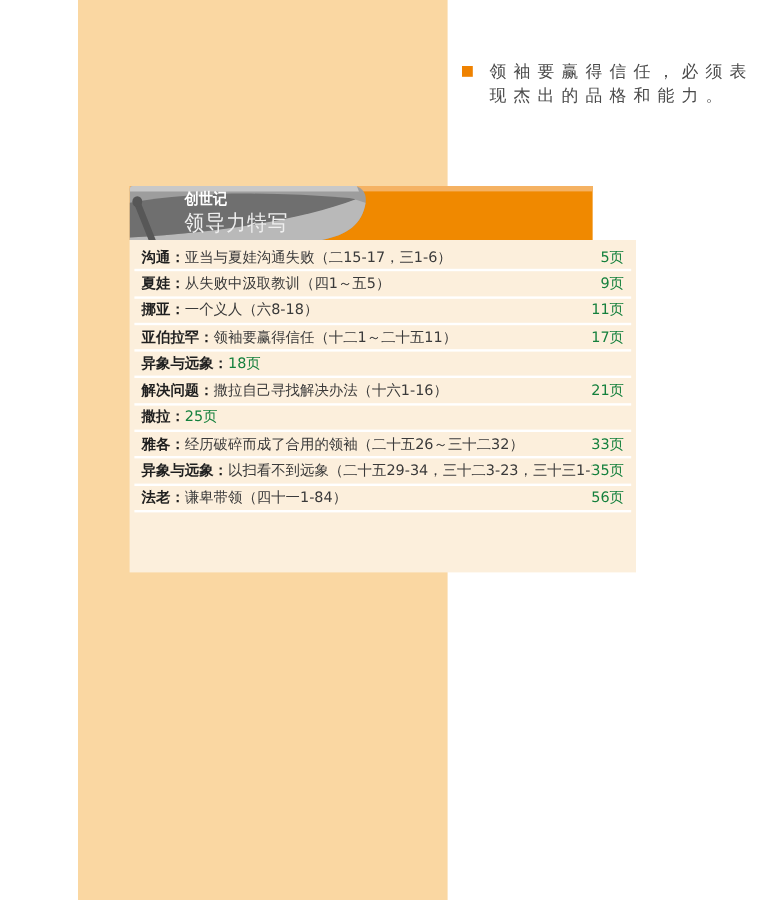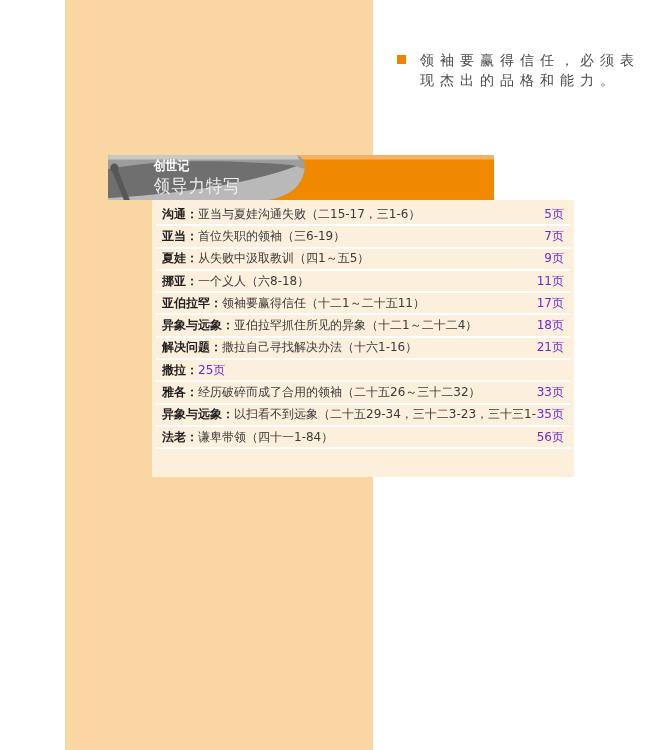--- a/index.html
+++ b/index.html
@@ -18,21 +18,21 @@
     position: absolute;
     left: 65px;
     top: 0;
     width: 308px;
     height: 750px;
     background: #fad7a2;
   }
   
   .note {
     position: absolute;
-    left: 397px;
+    left: 385px;
     top: 50px;
     width: 245px;
     display: flex;
     align-items: flex-start;
   }
   .note .bullet {
     width: 9px;
     height: 9px;
     background: #ef8200;
     margin-top: 5px;
@@ -76,21 +76,20 @@
   
   .toc-panel {
     position: absolute;
     left: 108px;
     top: 200px;
     width: 422px;
     height: 277px;
     background: #fcefdc;
     box-sizing: border-box;
     padding: 4px 4px 0 4px;
-    margin-left: 44px;
   }
   .toc-row {
     display: flex;
     align-items: center;
     height: 20.3px;
     border-bottom: 2px solid #ffffff;
     padding: 0 6px;
     font-size: 12px;
     color: #3a3a3a;
     white-space: nowrap;
@@ -99,21 +98,21 @@
     font-weight: bold;
     color: #1f1f1f;
     flex: none;
   }
   .toc-desc {
     flex: 1;
     overflow: hidden;
   }
   .toc-page {
     flex: none;
-    color: #6d28d9;
+    color: #15803d;
   }
 </style>
 </head>
 <body>
 
 <div class="peach-band"></div>
 
 <div class="note">
   <span class="bullet"></span>
   <p>领袖要赢得信任，必须表现杰出的品格和能力。</p>
@@ -134,42 +133,36 @@
   </svg>
 </div>
 
 <div class="toc-panel">
     <div class="toc-row">
       <span class="toc-label">沟通：</span>
       <span class="toc-desc">亚当与夏娃沟通失败（二15-17，三1-6）</span>
       <span class="toc-page">5页</span>
     </div>
     <div class="toc-row">
-      <span class="toc-label">亚当：</span>
-      <span class="toc-desc">首位失职的领袖（三6-19）</span>
-      <span class="toc-page">7页</span>
-    </div>
-    <div class="toc-row">
       <span class="toc-label">夏娃：</span>
       <span class="toc-desc">从失败中汲取教训（四1～五5）</span>
       <span class="toc-page">9页</span>
     </div>
     <div class="toc-row">
       <span class="toc-label">挪亚：</span>
       <span class="toc-desc">一个义人（六8-18）</span>
       <span class="toc-page">11页</span>
     </div>
     <div class="toc-row">
       <span class="toc-label">亚伯拉罕：</span>
       <span class="toc-desc">领袖要赢得信任（十二1～二十五11）</span>
       <span class="toc-page">17页</span>
     </div>
     <div class="toc-row">
       <span class="toc-label">异象与远象：</span>
-      <span class="toc-desc">亚伯拉罕抓住所见的异象（十二1～二十二4）</span>
       <span class="toc-page">18页</span>
     </div>
     <div class="toc-row">
       <span class="toc-label">解决问题：</span>
       <span class="toc-desc">撒拉自己寻找解决办法（十六1-16）</span>
       <span class="toc-page">21页</span>
     </div>
     <div class="toc-row">
       <span class="toc-label">撒拉：</span>
       <span class="toc-page">25页</span>

